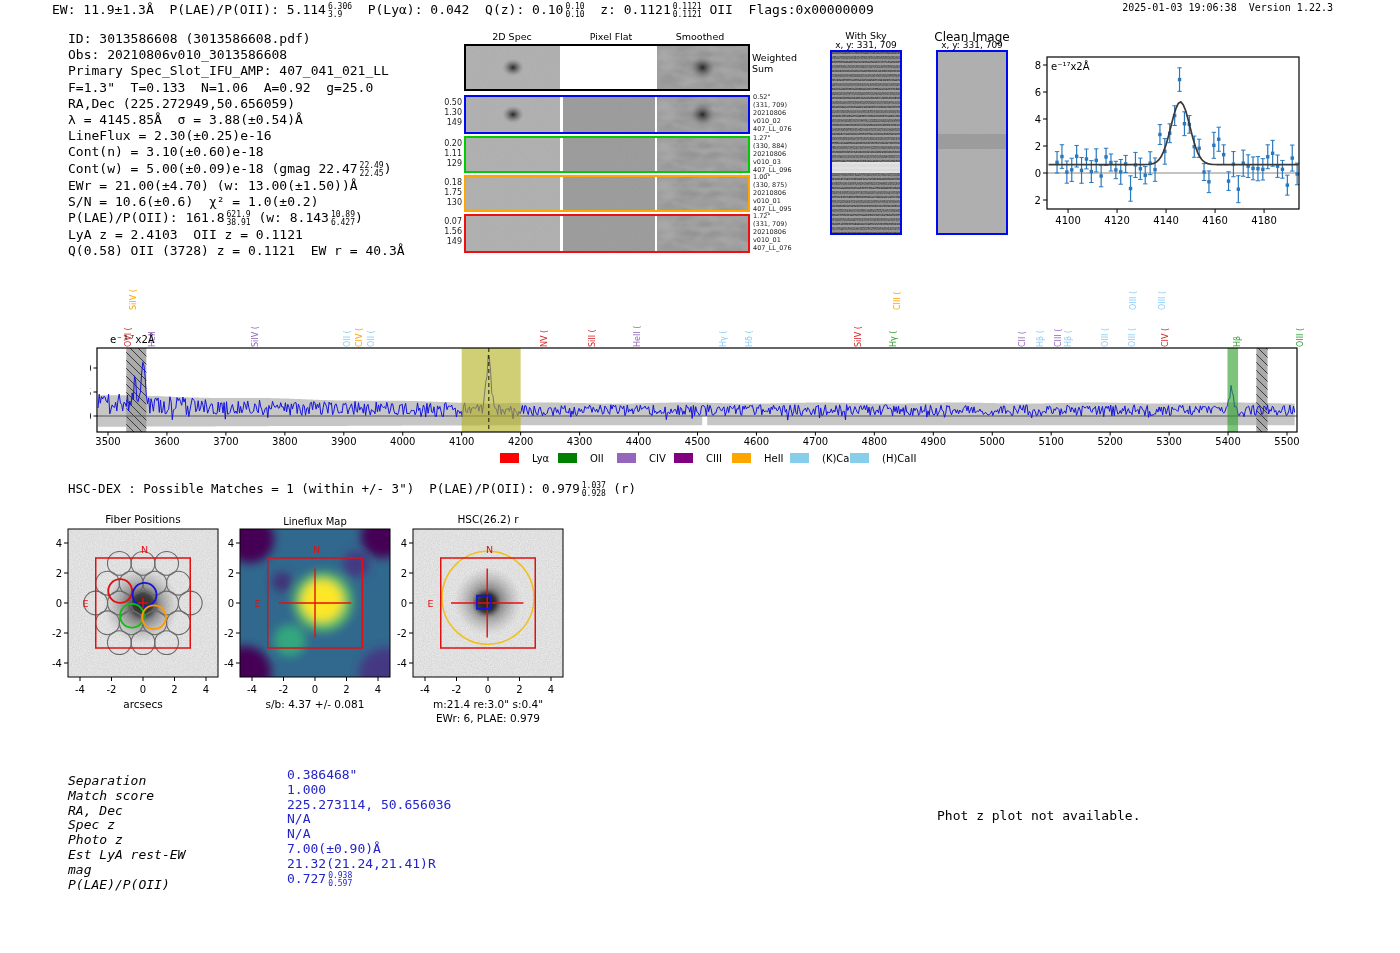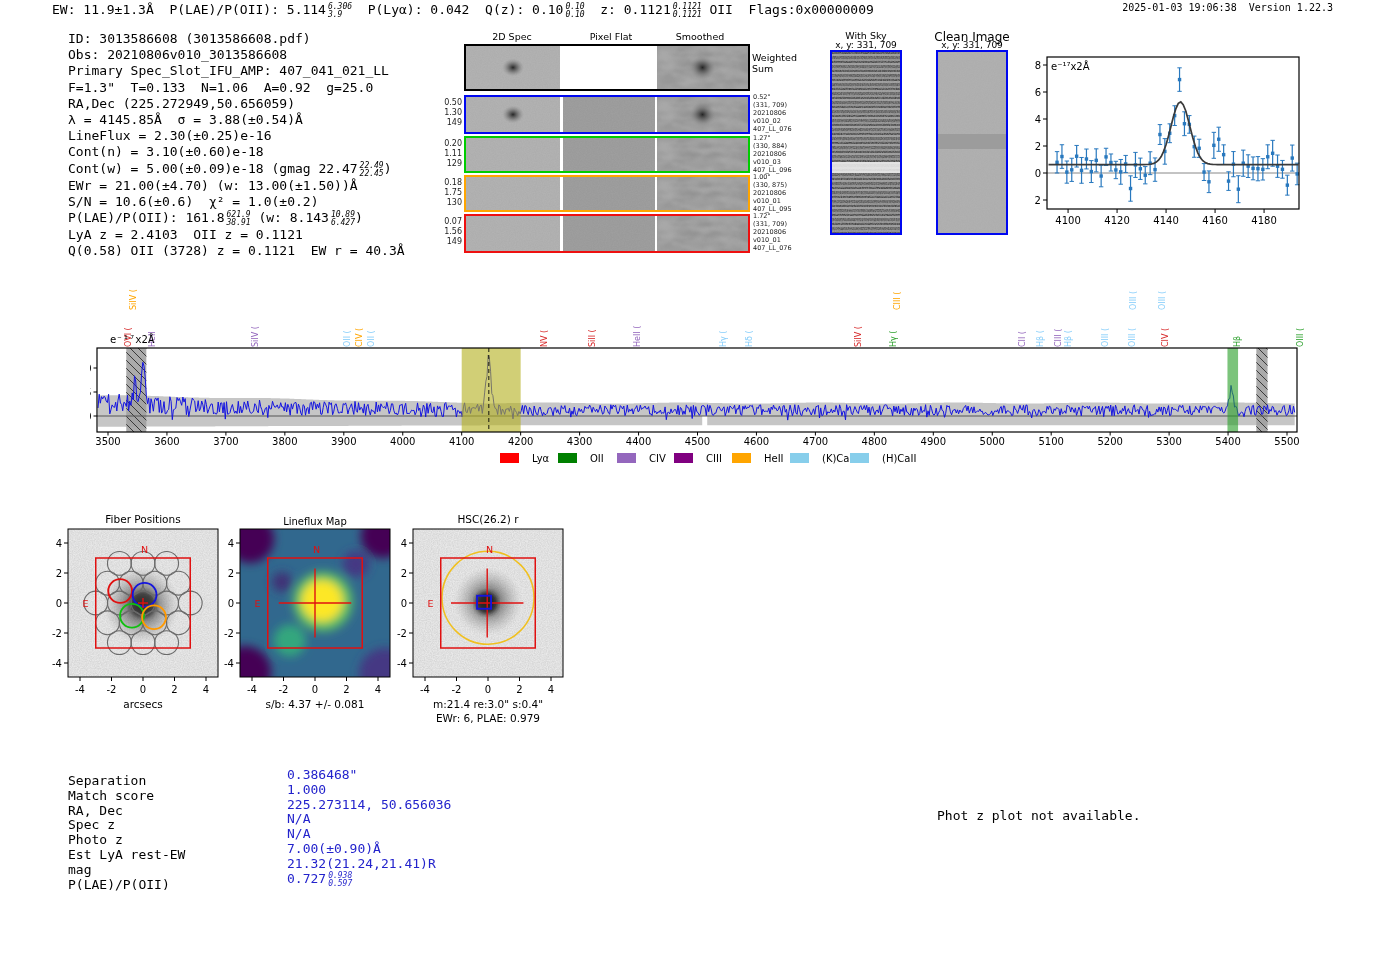--- a/index.html
+++ b/index.html
@@ -1,21 +1,21 @@
 <!DOCTYPE html>
 <html><head>
 <meta charset="utf-8">
 <style>
   html,body{margin:0;padding:0;background:#fff;}
   #page{position:relative;width:1400px;height:953px;background:#fff;overflow:hidden;
         font-family:"DejaVu Sans",sans-serif;color:#000;}
   .abs{position:absolute;}
   .mono{font-family:"DejaVu Sans Mono",monospace;white-space:pre;}
   .sans{font-family:"DejaVu Sans",sans-serif;}
-  .stk{display:inline-block;vertical-align:-3px;margin-left:2px;line-height:1;font-style:italic;}
+  .stk{display:inline-block;vertical-align:-3px;margin-left:2px;line-height:1;}
   .stk div{font-size:8px;line-height:8px;text-align:left;font-family:"DejaVu Sans Mono",monospace;}
   .ctr{transform:translateX(-50%);}
   .llabel{position:absolute;font-family:"DejaVu Sans",sans-serif;font-size:8px;
           transform-origin:top left;transform:rotate(-90deg);white-space:nowrap;}
   .legend-item{position:absolute;height:12px;white-space:nowrap;}
   .legend-item .sw{display:inline-block;width:19px;height:10px;vertical-align:-1px;}
   .legend-item .lb{font-size:10px;padding-left:13px;font-family:"DejaVu Sans",sans-serif;}
   .tblrow{height:14.8px;line-height:14.8px;}
   svg text{font-family:"DejaVu Sans",sans-serif;}
 </style>
@@ -520,20 +520,21 @@
   <div id="legend">
       <div class="legend-item" style="left: 500px; top: 447px;"><span class="sw" style="background: rgb(255, 0, 0);"></span><span class="lb">Lyα</span></div>
       <div class="legend-item" style="left: 558px; top: 447px;"><span class="sw" style="background: rgb(0, 128, 0);"></span><span class="lb">OII</span></div>
       <div class="legend-item" style="left: 617px; top: 447px;"><span class="sw" style="background: rgb(148, 103, 189);"></span><span class="lb">CIV</span></div>
       <div class="legend-item" style="left: 674px; top: 447px;"><span class="sw" style="background: rgb(128, 0, 128);"></span><span class="lb">CIII</span></div>
       <div class="legend-item" style="left: 732px; top: 447px;"><span class="sw" style="background: rgb(255, 165, 0);"></span><span class="lb">HeII</span></div>
       <div class="legend-item" style="left: 790px; top: 447px;"><span class="sw" style="background: rgb(135, 206, 235);"></span><span class="lb">(K)CaII</span></div>
       <div class="legend-item" style="left: 850px; top: 447px;"><span class="sw" style="background: rgb(135, 206, 235);"></span><span class="lb">(H)CaII</span></div>
     </div>
 
+  <div id="hscdex-line" class="abs mono" style="left:68px;top:481px;font-size:12.5px;"><span>HSC-DEX : Possible Matches = 1 (within +/- 3")  P(LAE)/P(OII): 0.979</span><span class="stk"><div>1.037</div><div>0.928</div></span><span> (r)</span></div>
 
   <div class="abs ctr sans" style="left:143px;top:513px;font-size:10.5px;">Fiber Positions</div>
   <div class="abs ctr sans" style="left:315px;top:516px;font-size:10px;">Lineflux Map</div>
   <div class="abs ctr sans" style="left:488px;top:513px;font-size:10.5px;">HSC(26.2) r</div>
   <svg id="cut0" class="abs" style="left:43px;top:524px;" width="200" height="205">
       <rect x="25" y="5" width="150" height="148" fill="#e9e9e9"></rect>
       <rect x="25" y="5" width="150" height="148" filter="url(#fnz)" opacity="0.3"></rect>
       <circle cx="98.425" cy="81.25" r="38" fill="url(#gblob)"></circle>
       <circle cx="100" cy="80.5" r="13" fill="#2f2f2f" opacity="0.75" filter="url(#fblur2)"></circle>
       <circle cx="76.375" cy="118.6" r="11.9" fill="none" stroke="#6a6a6a" stroke-width="1.1"></circle>
@@ -664,21 +665,21 @@
       <line x1="21" y1="49" x2="25" y2="49" stroke="#000"></line>
       <text x="19" y="52.5" font-size="10" text-anchor="end">2</text>
       <line x1="163" y1="153" x2="163" y2="157" stroke="#000"></line>
       <text x="163" y="169" font-size="10" text-anchor="middle">4</text>
       <line x1="21" y1="19" x2="25" y2="19" stroke="#000"></line>
       <text x="19" y="22.5" font-size="10" text-anchor="end">4</text>
       <text x="100" y="184" font-size="10.5" text-anchor="middle">m:21.4  re:3.0"  s:0.4"</text>
       <text x="100" y="198" font-size="10.5" text-anchor="middle">EWr: 6, PLAE: 0.979</text>
     </svg>
 
-  <div id="tbl-labels" class="abs mono" style="left:68px;top:774px;font-size:13px;"><div class="tblrow">Separation</div><div class="tblrow">Match score</div><div class="tblrow">RA, Dec</div><div class="tblrow">Spec z</div><div class="tblrow">Photo z</div><div class="tblrow">Est LyA rest-EW</div><div class="tblrow">mag</div><div class="tblrow">P(LAE)/P(OII)</div></div>
+  <div id="tbl-labels" class="abs mono" style="left:68px;top:774px;font-size:13px;font-style:italic;"><div class="tblrow">Separation</div><div class="tblrow">Match score</div><div class="tblrow">RA, Dec</div><div class="tblrow">Spec z</div><div class="tblrow">Photo z</div><div class="tblrow">Est LyA rest-EW</div><div class="tblrow">mag</div><div class="tblrow">P(LAE)/P(OII)</div></div>
   <div id="tbl-values" class="abs mono" style="left:287px;top:768px;font-size:13px;color:#2323cc;"><div class="tblrow"><span>0.386468"</span></div><div class="tblrow"><span>1.000</span></div><div class="tblrow"><span>225.273114, 50.656036</span></div><div class="tblrow"><span>N/A</span></div><div class="tblrow"><span>N/A</span></div><div class="tblrow"><span>7.00(±0.90)Å</span></div><div class="tblrow"><span>21.32(21.24,21.41)R</span></div><div class="tblrow"><span>0.727</span><span class="stk"><div>0.938</div><div>0.597</div></span></div></div>
 
   <div class="abs mono" style="left:937px;top:808px;font-size:13px;">Phot z plot not available.</div>
 
 <div style="position: absolute; left: 464px; top: 44px; width: 286px; height: 47px; border: 2px solid rgb(0, 0, 0); box-sizing: border-box;"></div>
     <div style="position: absolute; left: 466px; top: 46px; width: 94px; height: 43px; overflow: hidden;">
       <svg width="94" height="43" style="display:block">
         <rect width="94" height="43" fill="#b2b2b2"></rect>
         <rect width="94" height="43" filter="url(#fnz)" opacity="0.95"></rect>
         <ellipse cx="47" cy="21.5" rx="11" ry="9" fill="url(#gblob)"></ellipse>

